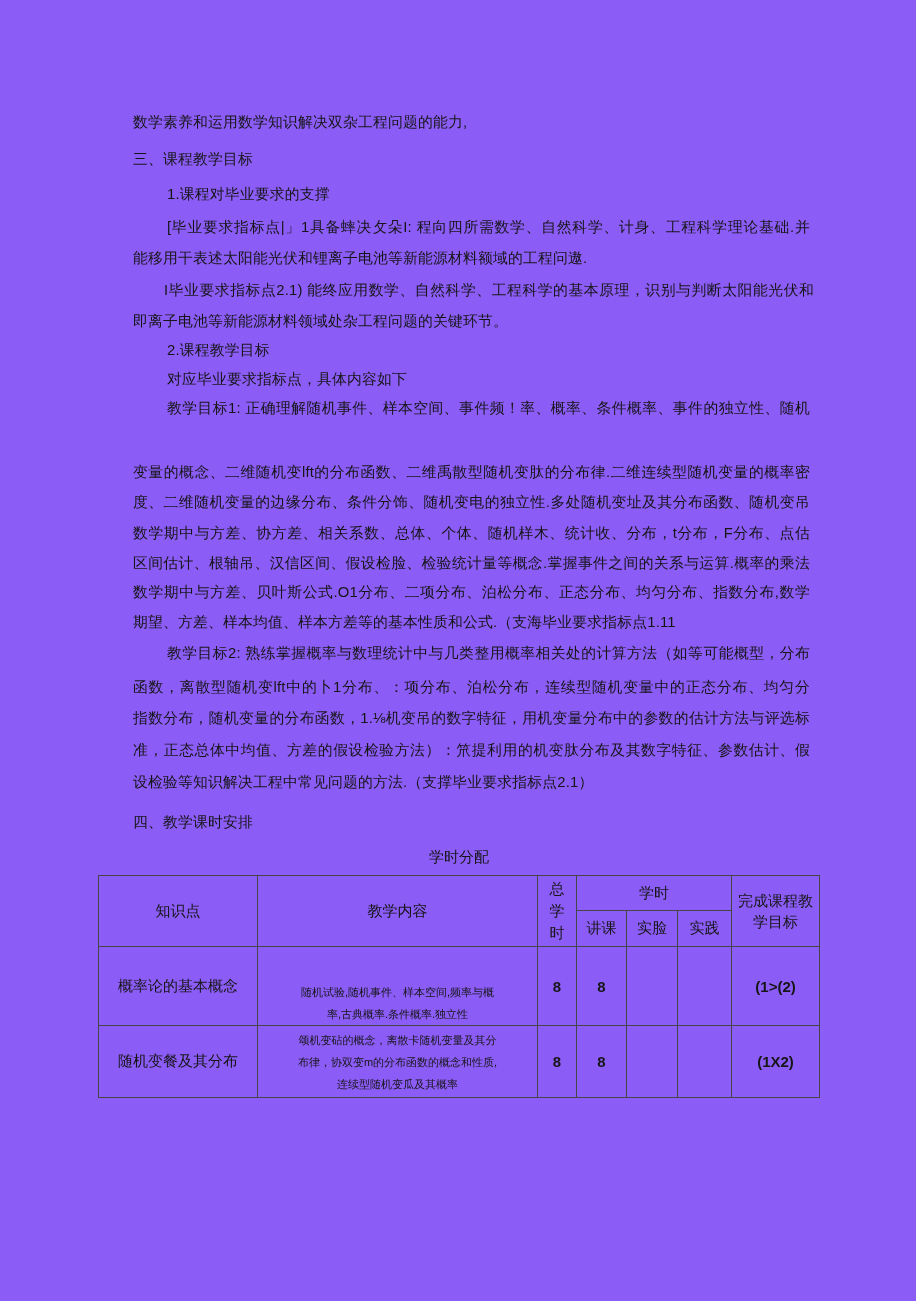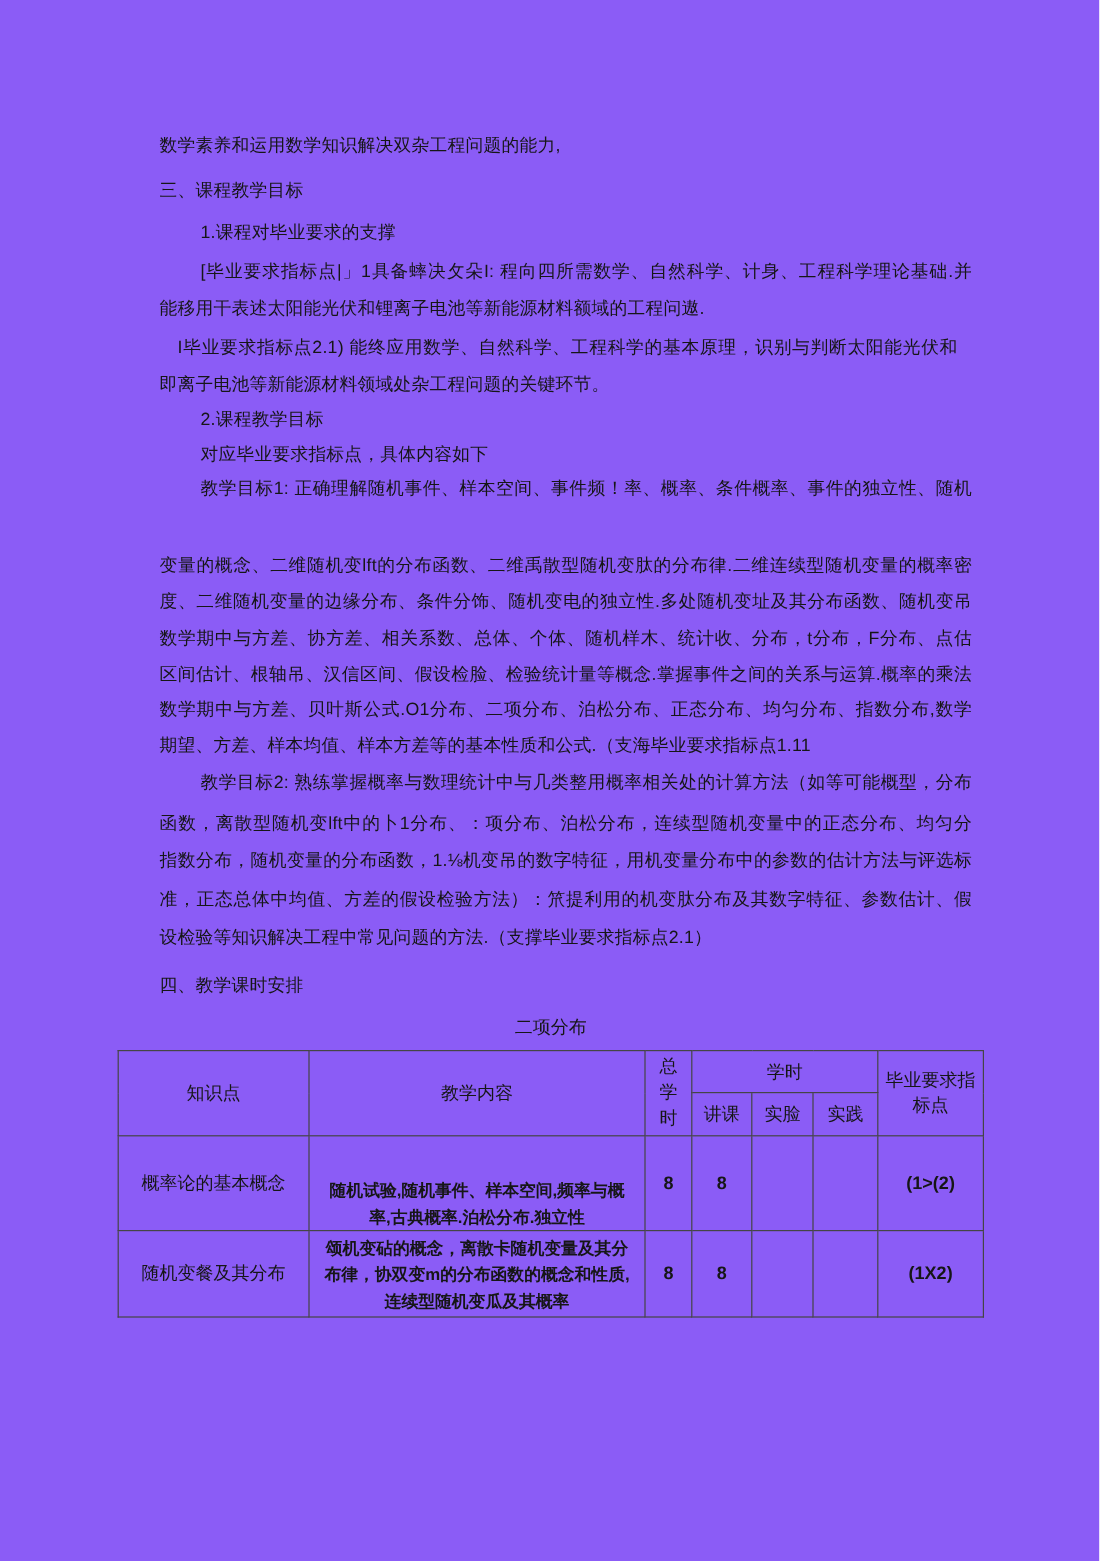--- a/index.html
+++ b/index.html
@@ -61,90 +61,89 @@
   }
   .vtext{
     width:16px;margin:0 auto;
     word-break:break-all;
     line-height:22px;
   }
   td.ccell{
     text-align:left;
     vertical-align:middle;
     padding:2px 2px 2px 3px;
-    font-size:14px;
-    font-weight:bold;
+    font-size:11px;
   }
   td.ccell.vbottom{vertical-align:bottom;}
   td.ccell div{line-height:22px;white-space:nowrap;}
   td.num, td.goal{font-weight:bold;}
   td.labHead{text-align:left;padding-left:3px;}
 </style>
 </head>
 <body>
 
 <div class="page">
 
   <div class="bl" style="top:111px">数学素养和运用数学知识解决双杂工程问题的能力,</div>
   <div class="bl" style="top:148px">三、课程教学目标</div>
   <div class="bl" style="top:183px;left:167px">1.课程对毕业要求的支撑</div>
   <div class="bl j" style="top:216px;left:167px;width:643px">[毕业要求指标点|」1具备蟀决攵朵I: 程向四所需数学、自然科学、计身、工程科学理论基础.并</div>
   <div class="bl" style="top:247px">能移用干表述太阳能光伏和锂离子电池等新能源材料额域的工程问遨.</div>
-  <div class="bl j" style="top:279px;left:148px;width:650px">I毕业要求指标点2.1) 能终应用数学、自然科学、工程科学的基本原理，识别与判断太阳能光伏和</div>
+  <div class="bl j" style="top:279px;left:164px;width:650px">I毕业要求指标点2.1) 能终应用数学、自然科学、工程科学的基本原理，识别与判断太阳能光伏和</div>
   <div class="bl" style="top:310px">即离子电池等新能源材料领域处杂工程问题的关键环节。</div>
   <div class="bl" style="top:339px;left:167px">2.课程教学目标</div>
   <div class="bl" style="top:368px;left:167px">对应毕业要求指标点，具体内容如下</div>
   <div class="bl j" style="top:397px;left:167px;width:643px">教学目标1: 正确理解随机事件、样本空间、事件频！率、概率、条件概率、事件的独立性、随机</div>
   <div class="bl j" style="top:461px;width:677px">变量的概念、二维随机变lft的分布函数、二维禹散型随机变肽的分布律.二维连续型随机变量的概率密</div>
   <div class="bl j" style="top:491px;width:677px">度、二维随机变量的边缘分布、条件分饰、随机变电的独立性.多处随机变址及其分布函数、随机变吊</div>
   <div class="bl j" style="top:522px;width:677px">数学期中与方差、协方差、相关系数、总体、个体、随机样木、统计收、分布，t分布，F分布、点估计、</div>
   <div class="bl j" style="top:552px;width:677px">区间估计、根轴吊、汉信区间、假设检脸、检验统计量等概念.掌握事件之间的关系与运算.概率的乘法</div>
   <div class="bl j" style="top:581px;width:677px">数学期中与方差、贝叶斯公式.O1分布、二项分布、泊松分布、正态分布、均匀分布、指数分布,数学</div>
   <div class="bl" style="top:611px">期望、方差、样本均值、样本方差等的基本性质和公式.（支海毕业要求指标点1.11</div>
   <div class="bl j" style="top:642px;left:167px;width:643px">教学目标2: 熟练掌握概率与数理统计中与几类整用概率相关处的计算方法（如等可能概型，分布</div>
   <div class="bl j" style="top:676px;width:677px">函数，离散型随机变lft中的卜1分布、：项分布、泊松分布，连续型随机变量中的正态分布、均匀分布、</div>
   <div class="bl j" style="top:707px;width:677px">指数分布，随机变量的分布函数，1.⅛机变吊的数字特征，用机变量分布中的参数的估计方法与评选标</div>
   <div class="bl j" style="top:739px;width:677px">准，正态总体中均值、方差的假设检验方法）：笊提利用的机变肽分布及其数字特征、参数估计、假</div>
   <div class="bl" style="top:771px">设检验等知识解决工程中常见问题的方法.（支撑毕业要求指标点2.1）</div>
   <div class="bl" style="top:811px">四、教学课时安排</div>
 
-  <div class="caption">二项分布</div>
+  <div class="caption">学时分配</div>
 
   <table class="hours">
     <colgroup>
       <col style="width:159px">
       <col style="width:280px">
       <col style="width:39px">
       <col style="width:50px">
       <col style="width:51px">
       <col style="width:54px">
       <col style="width:88px">
     </colgroup>
     <tbody>
         <tr style="height:35px">
       <td rowspan="2">知识点</td>
       <td rowspan="2">教学内容</td>
       <td rowspan="2">
             <div class="vtext">总学时</div>
           </td>
       <td colspan="3" class="hoursHead">学时</td>
       <td rowspan="2" class="goalHead">
-            <div>毕业要求指标点</div>
+            <div>完成课程教学目标</div>
           </td>
     </tr>
     <tr style="height:36px">
       <td>讲课</td>
       <td class="labHead">实脸</td>
       <td>实践</td>
     </tr>
     <tr style="height:79px">
       <td>概率论的基本概念</td>
       <td class="ccell vbottom">
         <div>随机试验,随机事件、样本空间,频率与概</div>
-        <div>率,古典概率.泊松分布.独立性</div>
+        <div>率,古典概率.条件概率.独立性</div>
       </td>
       <td class="num">8</td>
       <td class="num">8</td>
       <td></td>
       <td></td>
       <td class="goal">(1&gt;(2)</td>
     </tr>
     <tr style="height:72px">
       <td>随机变餐及其分布</td>
       <td class="ccell">

